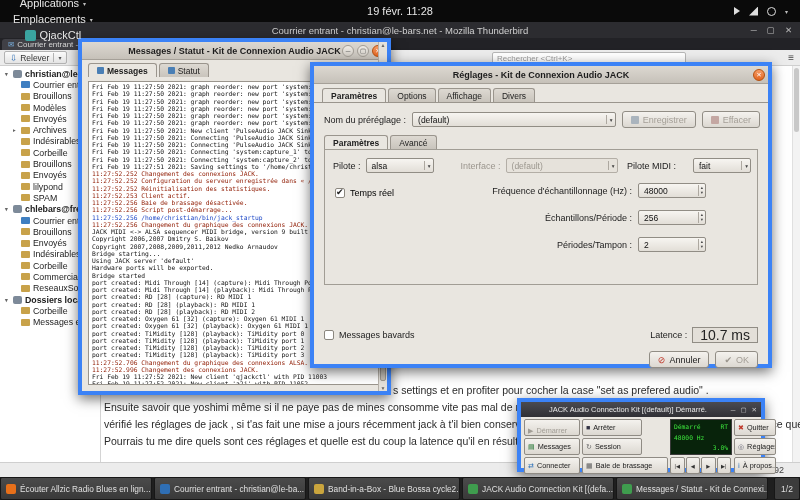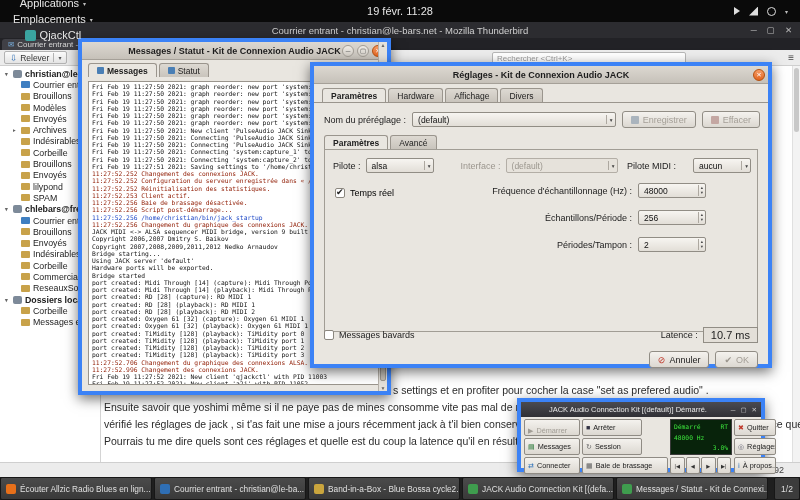--- a/index.html
+++ b/index.html
@@ -82,30 +82,30 @@
   .logscroll{position:absolute;right:0;top:0;bottom:0;width:9px;background:#e4e1db;border-left:1px solid #b7b2aa;display:flex;flex-direction:column;justify-content:space-between;align-items:center;font-size:5px;color:#666;}
   .logthumb{position:absolute;left:1px;right:1px;bottom:10px;height:46px;background:#c2bdb4;border:1px solid #9a958d;border-radius:2px;}
 
   
   .sw{left:310px;top:62px;width:462px;height:306px;z-index:20;}
   .stabs{display:flex;padding:4px 8px 0;gap:2px;}
   .spane{position:absolute;left:0;right:0;top:36px;bottom:0;border-top:1px solid #9a958d;}
   .prow{position:absolute;left:10px;right:8px;top:8px;display:flex;align-items:center;gap:6px;font-size:9px;color:#1c1c1c;}
   .preset-combo{flex:1;}
   .subtabs{position:absolute;left:10px;top:32px;display:flex;gap:2px;}
-  .sframe{position:absolute;left:10px;right:10px;top:46px;height:183px;border:1px solid #a19d95;}
+  .sframe{position:absolute;left:10px;right:10px;top:46px;height:136px;border:1px solid #a19d95;}
   .r1{position:absolute;left:8px;right:6px;top:8px;display:flex;align-items:center;gap:5px;font-size:9px;color:#1c1c1c;}
   .g2{margin-left:22px;display:flex;align-items:center;gap:5px;}
   .g3{margin-left:auto;display:flex;align-items:center;gap:17px;}
   .realtime{position:absolute;left:10px;top:38px;display:flex;gap:5px;align-items:center;font-size:9px;}
   .stack{position:absolute;left:95px;top:33px;display:grid;grid-template-columns:212px 68px;gap:12px 6px;align-items:center;font-size:9px;color:#1c1c1c;}
   .stack .lbl{text-align:right;white-space:nowrap;}
   .latrow{position:absolute;left:10px;right:10px;top:224px;display:flex;align-items:center;gap:5px;font-size:9px;color:#1c1c1c;}
   .latgrp{margin-left:auto;display:flex;align-items:center;gap:5px;}
-  .latbox{border:1px solid #918d85;background:#e3dfd8;padding:0 7px;font-size:11px;height:16px;display:flex;align-items:center;color:#222;}
+  .latbox{border:1px solid #918d85;background:#e3dfd8;padding:0 7px;font-size:14px;height:16px;display:flex;align-items:center;color:#222;}
   .sbtns{position:absolute;right:10px;top:248px;display:flex;gap:6px;}
   .ico-cancel{color:#c0392b;font-size:9px;}
   .ico-ok{color:#9b968e;font-size:9px;}
 
   
   .jw{left:517px;top:398px;width:248px;height:74px;z-index:25;}
   .jtitle{height:15px;background:linear-gradient(#4a4a50,#303035);color:#e8e8e8;font-size:7.5px;display:flex;align-items:center;position:relative;padding:0 4px;}
   .jtitle .qt{flex:1;text-align:center;white-space:nowrap;overflow:hidden;}
   .jctl{display:flex;gap:5px;color:#ccc;font-size:6.5px;}
   .jbody{position:absolute;left:0;right:0;top:15px;bottom:0;}
@@ -394,21 +394,21 @@
       <span class="qt">Réglages - Kit de Connexion Audio JACK</span>
       <span class="qbtns">
         <span class="qb close">✕</span>
       </span>
     </div>
     <div class="stabs">
         <div class="qtab active">
           <span>Paramètres</span>
         </div>
         <div class="qtab">
-          <span>Hardware</span>
+          <span>Options</span>
         </div>
         <div class="qtab">
           <span>Affichage</span>
         </div>
         <div class="qtab">
           <span>Divers</span>
         </div>
       </div>
     <div class="spane">
       <div class="prow">
@@ -444,21 +444,21 @@
           <span class="g2">
             <span class="grey">Interface :</span>
             <span class="qcombo dis" style="width:112px;">
                 <span>(default)</span>
                 <span class="arr">▾</span>
               </span>
           </span>
           <span class="g3">
             <span>Pilote MIDI :</span>
             <span class="qcombo" style="width:58px;">
-                <span>aucun</span>
+                <span>fait</span>
                 <span class="arr">▾</span>
               </span>
           </span>
         </div>
         <div class="realtime">
           <span class="chk on"></span>
           <span>Temps réel</span>
         </div>
         <div class="stack">
           <span class="lbl">Fréquence d'échantillonnage (Hz) :</span>

